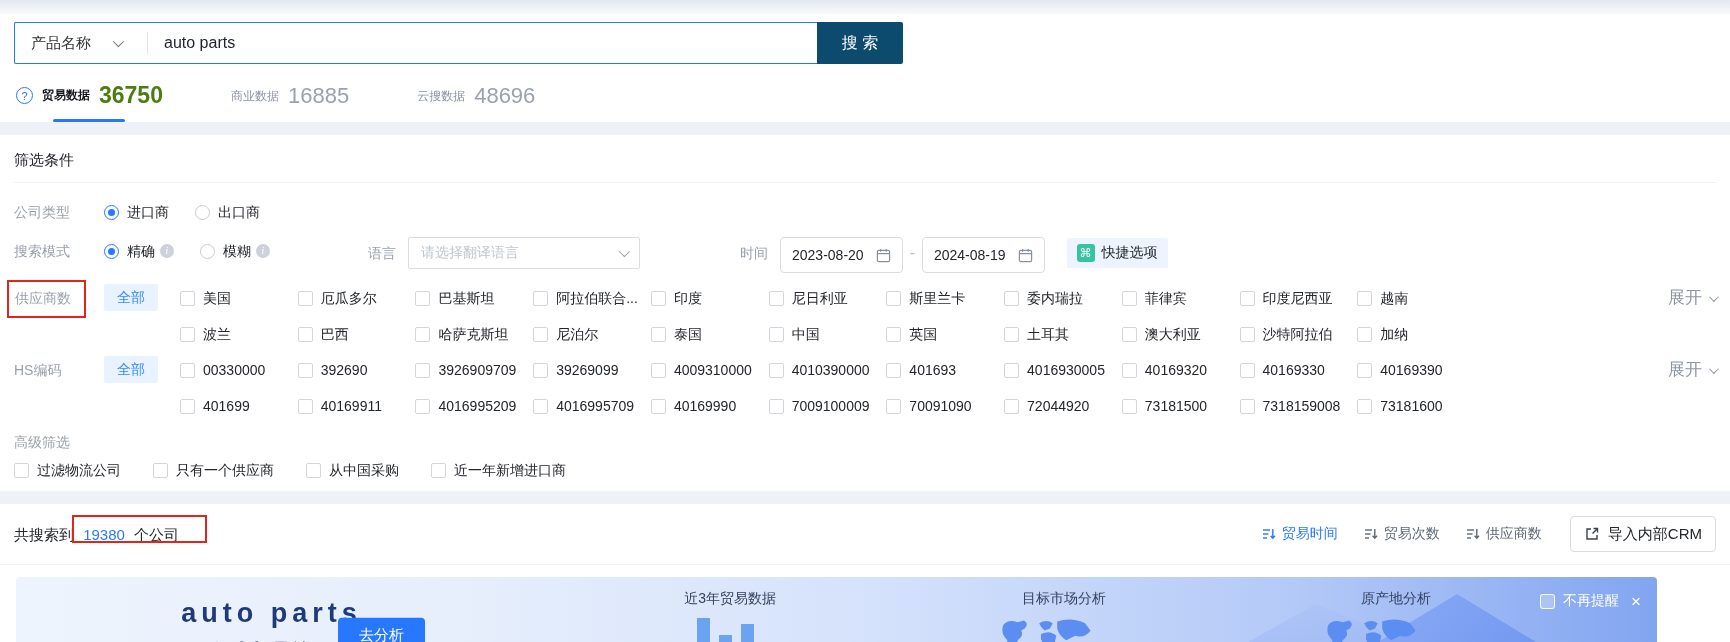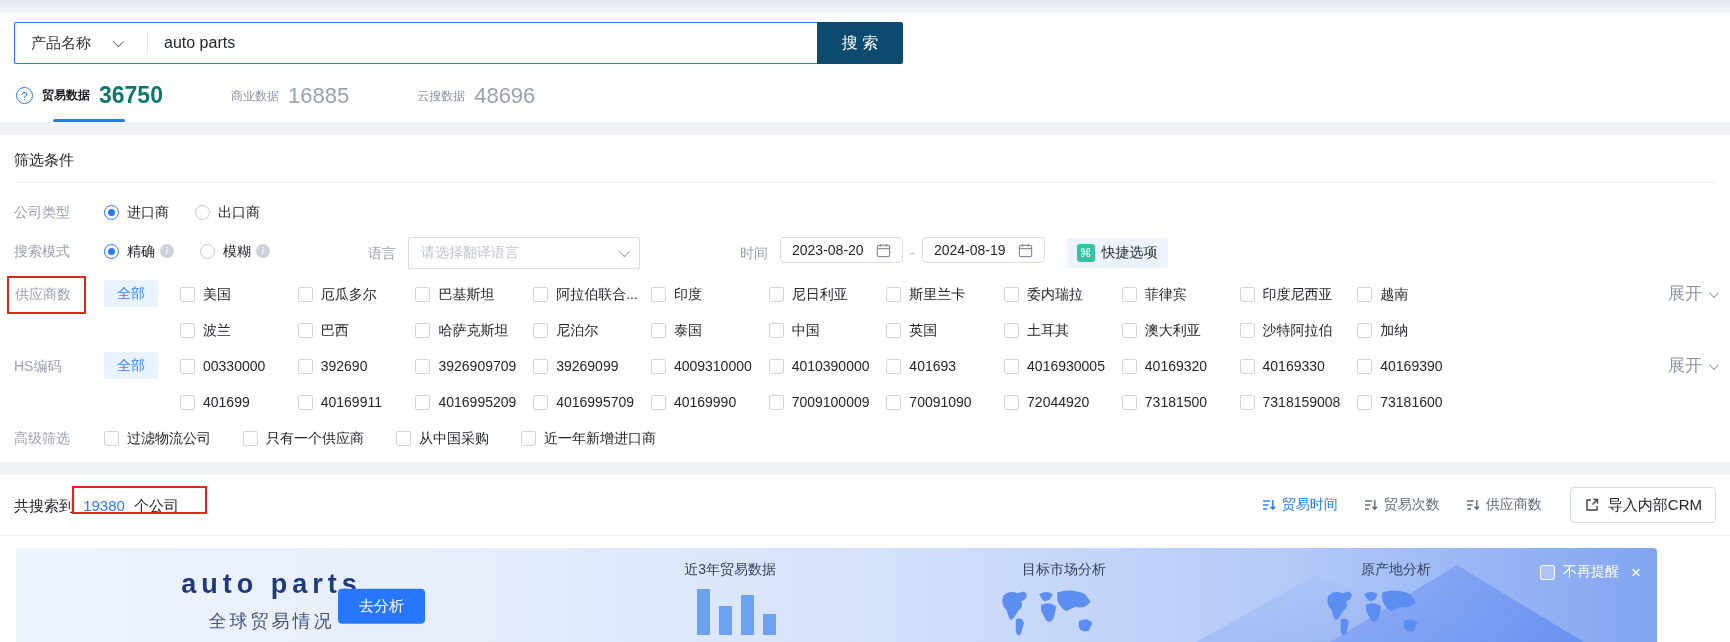--- a/index.html
+++ b/index.html
@@ -23,21 +23,21 @@
     display:flex; align-items:center; justify-content:center; border-radius:0 2px 2px 0; cursor:pointer; }
 
   
   .tabs { display:flex; align-items:flex-end; gap:64px; padding:16px 14px 0 14px; }
   .tab { display:flex; align-items:center; gap:9px; padding:2px 2px 13px 2px; position:relative; cursor:pointer; }
   .tab .q-ico { width:17px; height:17px; border:1px solid #2878ff; border-radius:50%; color:#2878ff;
     font-size:11px; display:flex; align-items:center; justify-content:center; }
   .tab .t-label { font-size:12px; color:#8d95a3; }
   .tab .t-count { font-size:22px; color:#9aa2b0; }
   .tab.active .t-label { color:#16181d; font-weight:700; }
-  .tab.active .t-count { color:#0f766e; font-weight:700; font-size:23px; }
+  .tab.active .t-count { color:#4d7c0f; font-weight:700; font-size:23px; }
   .tab.active::after { content:""; position:absolute; bottom:0; left:50%; transform:translateX(-50%);
     width:72px; height:3px; background:#2878ff; border-radius:2px; }
 
   .section-gap { height:13px; background:#eef1f6; }
 
   
   .filter-panel { background:#fff; padding:16px 14px 6px 14px; }
   .filter-title { font-size:15px; color:#23262b; padding-bottom:12px; border-bottom:1px solid #f0f1f4; margin-bottom:15px; }
   .filter-row { display:flex; align-items:flex-start; margin-bottom:11px; }
   .filter-label { width:90px; flex:none; color:#9aa1ad; font-size:14px; line-height:28px; }
@@ -51,21 +51,21 @@
   .radio.on::after { content:""; position:absolute; inset:3px; border-radius:50%; background:#2878ff; }
   .info-i { width:14px; height:14px; border-radius:50%; background:#cdd2da; color:#fff; font-size:10px;
     display:inline-flex; align-items:center; justify-content:center; margin-left:5px;
     font-family:"Liberation Serif","DejaVu Serif",serif; font-style:italic; }
 
   .inline-label { color:#9aa1ad; font-size:14px; line-height:32px; }
   .select-box { width:232px; height:32px; border:1px solid #d9dce1; border-radius:2px; margin-left:12px;
     display:flex; align-items:center; justify-content:space-between; padding:0 12px; cursor:pointer; }
   .select-box .ph { font-size:14px; color:#c1c6cd; }
   .select-box .chev { margin-left:0; border-color:#9aa1ad; }
-  .date-box { height:26px; border:1px solid #d9dce1; border-radius:4px; display:flex; align-items:center;
+  .date-box { height:36px; border:1px solid #d9dce1; border-radius:4px; display:flex; align-items:center;
     padding:0 11px; font-size:14px; color:#23262b; gap:12px; cursor:pointer; background:#fff; }
   .range-sep { color:#b9bec6; margin:0 7px; line-height:32px; }
   .quick-btn { height:30px; margin-left:22px; margin-top:1px; background:#edf4ff; border-radius:2px;
     display:flex; align-items:center; gap:7px; padding:0 10px; font-size:14px; color:#23262b; cursor:pointer; }
   .cmd-ico { width:18px; height:18px; border-radius:3px; background:#35c3a1; color:#fff; font-size:12px;
     display:flex; align-items:center; justify-content:center; }
 
   .chip-all { background:#e9f3ff; color:#3388ff; font-size:14px; height:27px; line-height:27px;
     padding:0 13px; border-radius:2px; margin-right:22px; flex:none; cursor:pointer; }
   .grid-wrap { display:flex; flex:1; align-items:flex-start; }
@@ -419,21 +419,21 @@
             </div>
           </div>
       </div>
       <div class="expand">
         <span>展开</span>
         <span class="chev"></span>
       </div>
     </div>
   </div>
 
-  <div class="filter-row" style="margin-bottom:4px;">
+  <div class="filter-row" style="margin-bottom:4px;flex-direction:column;">
     <div class="filter-label">高级筛选</div>
     <div class="adv-list">
         <div class="cb-item">
           <span class="cb-box"></span>
           <span>过滤物流公司</span>
         </div>
         <div class="cb-item">
           <span class="cb-box"></span>
           <span>只有一个供应商</span>
         </div>

